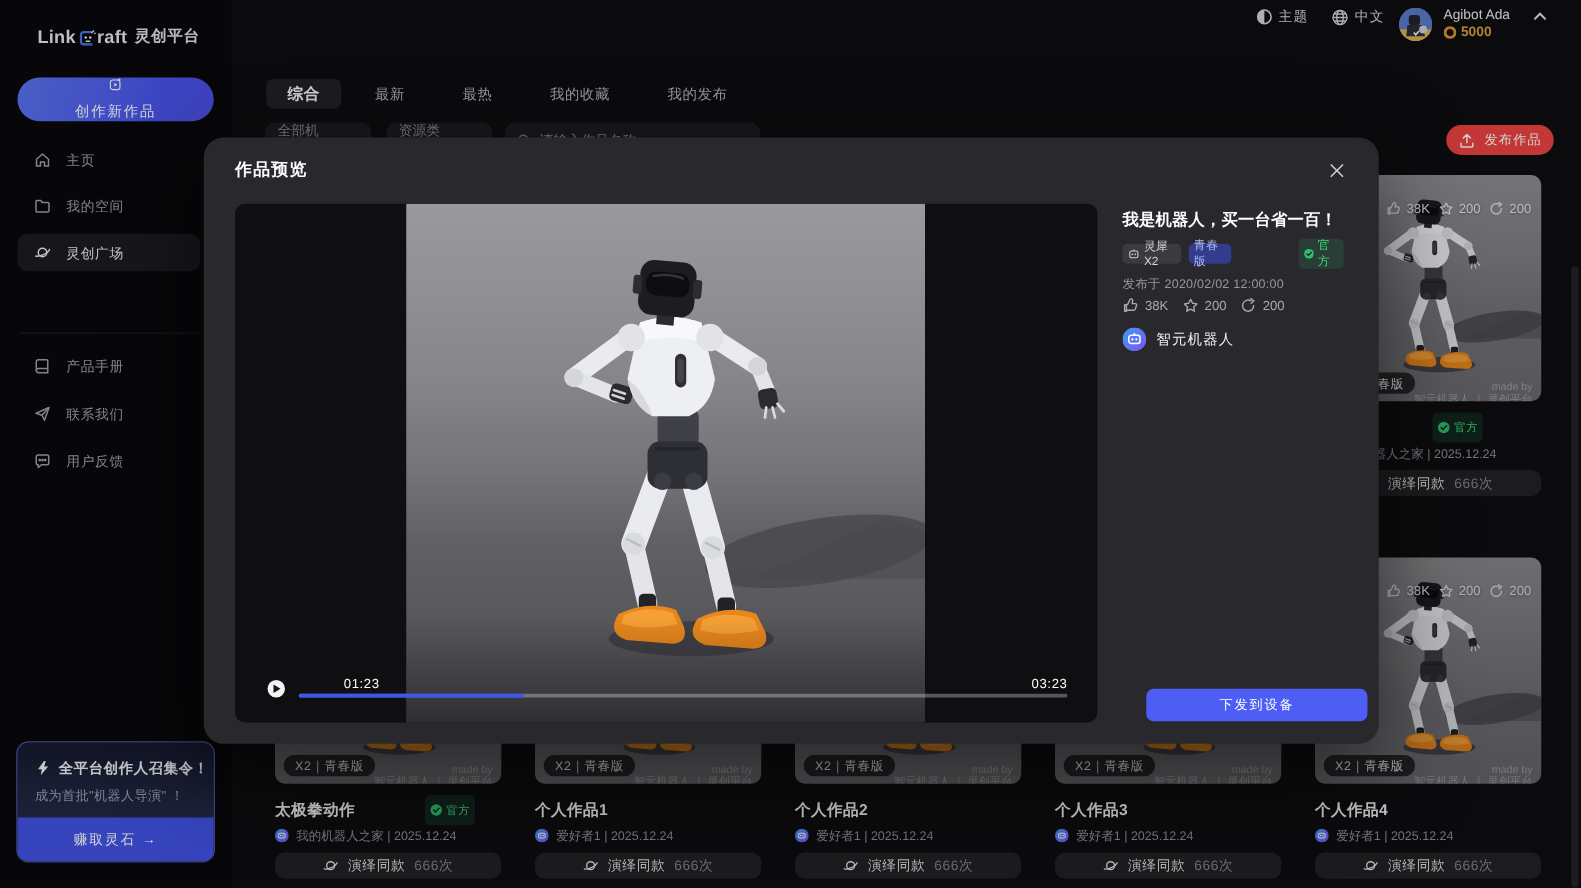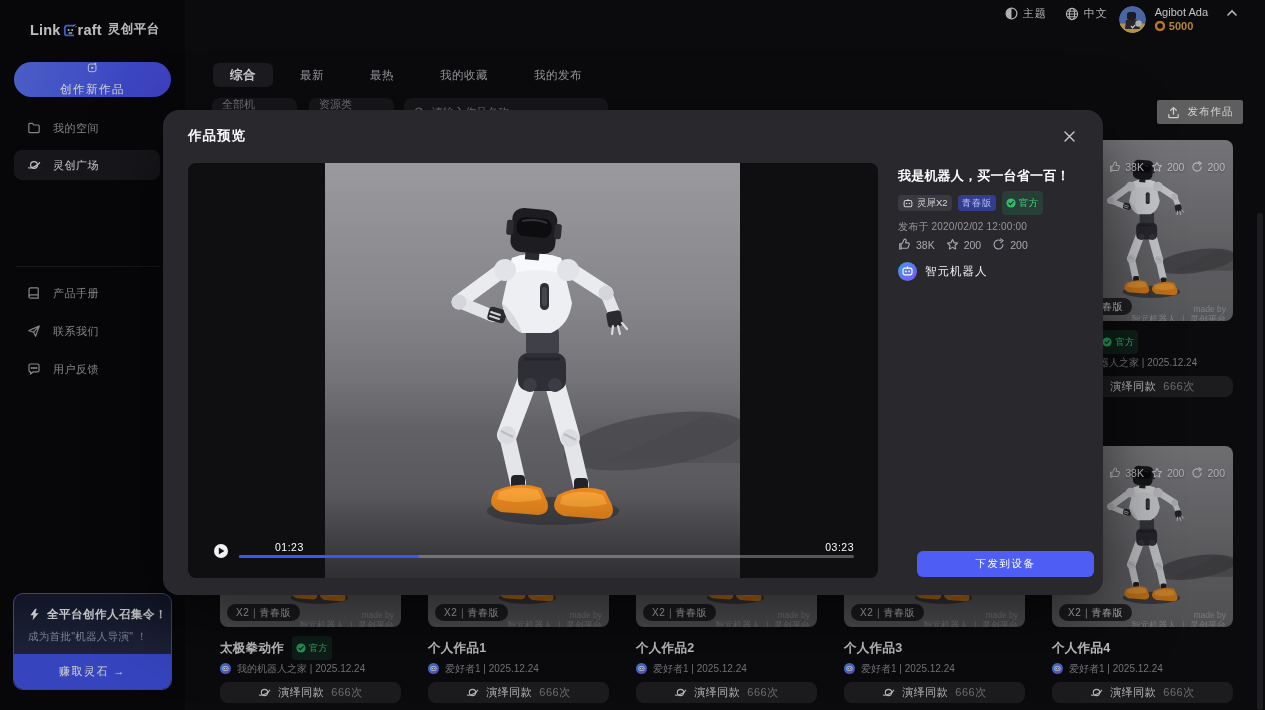--- a/index.html
+++ b/index.html
@@ -52,22 +52,22 @@
   .tabs { position:absolute; left:213px; top:63px; display:flex; gap:8px; align-items:center; height:24px;}
   .tab { height:24px; display:flex; align-items:center; padding:0 19px; border-radius:6px; color:#b6b6bd;
     font-size:11.5px; letter-spacing:.5px; cursor:pointer; white-space:nowrap;}
   .tab.active { background:#232328; color:#fafafa; font-weight:700; font-size:12.5px; padding:0 17px;}
 
   .toolbar { position:absolute; left:185px; right:0; top:98px; height:28px;}
   .filter-box { position:absolute; top:0; height:28px; background:#1e1e23; border-radius:8px; display:flex;
     align-items:center; padding:0 10px; gap:7px; color:#8d8d94; font-size:11px; cursor:pointer;}
   .fb1 { left:27px; width:85px; } .fb2 { left:124px; width:85px; } .fb3 { left:219px; width:204px; cursor:text;}
   .filter-box .spacer { flex:1; }
-  .publish-btn { position:absolute; left:972px; top:2px; width:86px; height:24px; border:none; border-radius:2px;
-    background:#737373; color:#fff; font-size:10.5px; letter-spacing:1px; display:flex; align-items:center;
+  .publish-btn { position:absolute; left:972px; top:2px; width:86px; height:24px; border:none; border-radius:12px;
+    background:#ef4444; color:#fff; font-size:10.5px; letter-spacing:1px; display:flex; align-items:center;
     justify-content:center; gap:8px; cursor:pointer; font-family:inherit;}
 
   
   .grid { position:absolute; left:220px; top:140px; display:grid; grid-template-columns:repeat(5,181px);
     column-gap:27px; row-gap:49px; }
   .card { width:181px; cursor:pointer; }
   .thumb { position:relative; width:181px; height:181px; border-radius:8px; overflow:hidden;
     background:linear-gradient(180deg,#8e8e93 0%,#7e7e82 40%,#747478 60%,#6e6e72 85%,#696a6e 100%); }
   .thumb svg.scene { position:absolute; inset:0; }
   .t-stats { position:absolute; top:21px; right:8px; display:flex; gap:7px; color:#e4e4e8; font-size:10.5px;
@@ -81,21 +81,21 @@
   .c-title-row { display:flex; align-items:center; gap:8px; margin-top:12px; height:18px;}
   .c-title { color:#f2f2f5; font-size:12.5px; font-weight:700; letter-spacing:.3px; white-space:nowrap; }
   .c-author { display:flex; align-items:center; gap:6px; margin-top:4px; height:15px; color:#8e8e95;
     font-size:10px; white-space:nowrap; }
   .c-btn { margin-top:6px; width:100%; height:21px; border:none; border-radius:8px; background:#232327;
     color:#dededf; font-size:11px; display:flex; align-items:center; justify-content:center; gap:7px;
     cursor:pointer; font-family:inherit; letter-spacing:.5px;}
   .c-btn .count { color:#84848b; }
 
   .badge-official { display:inline-flex; align-items:center; gap:3px; height:15px; padding:12px 4px;
-    border-radius:4px; background:rgba(46,190,110,.14); color:#3fd37c; font-size:9.5px; letter-spacing:.5px;}
+    border-radius:4px; background:rgba(46,190,110,.14); color:#3fd37c; font-size:9.5px; letter-spacing:.5px;margin-left:48px;}
   .c-title-row .badge-official { height:14px; font-size:9px; }
 
   .page-scroll { position:absolute; right:2px; top:213px; width:6px; bottom:0; background:#232329;
     border-radius:3px; z-index:3;}
 
   
   .overlay { position:absolute; inset:0; background:rgba(0,0,2,.18); z-index:10; }
   .modal { position:absolute; left:163px; top:110px; width:940px; height:485px; background:#29292d;
     border-radius:16px; z-index:20; box-shadow:0 24px 70px rgba(0,0,0,.55); }
   .modal-title { position:absolute; left:25px; top:17px; color:#fbfbfd; font-size:13.5px; font-weight:700; letter-spacing:1px;}
@@ -244,20 +244,28 @@
           <path d="M6 6 l3.4 1.9 L6 9.8 Z" fill="#fff" stroke="none"></path>
           <path d="M11.4 1 v3 M9.9 2.5 h3" stroke-width="1.1"></path>
         </svg>
       <span>创作新作品</span>
     </button>
 
     <nav class="nav nav-main" id="navMain">
         <div class="nav-item">
           <span>
             <svg width="14" height="14" viewBox="0 0 14 14" fill="none" stroke="currentColor" stroke-width="1.2" stroke-linejoin="round">
+              <path d="M2.2 6.4 L7 2.2 L11.8 6.4 V11.8 H8.6 V8.6 H5.4 V11.8 H2.2 Z"></path>
+            </svg>
+          </span>
+          <span>主页</span>
+        </div>
+        <div class="nav-item">
+          <span>
+            <svg width="14" height="14" viewBox="0 0 14 14" fill="none" stroke="currentColor" stroke-width="1.2" stroke-linejoin="round">
               <path d="M1.8 3.4 a1 1 0 0 1 1 -1 h2.8 l1.2 1.6 h4.4 a1 1 0 0 1 1 1 v5.6 a1 1 0 0 1 -1 1 H2.8 a1 1 0 0 1 -1 -1 Z"></path>
             </svg>
           </span>
           <span>我的空间</span>
         </div>
         <div class="nav-item active">
           <span>
             <svg width="14" height="14" viewBox="0 0 14 14" style="color:inherit">
               <g fill="none" stroke="currentColor" stroke-width="1.2">
                 <circle cx="7" cy="7" r="3.4"></circle>

